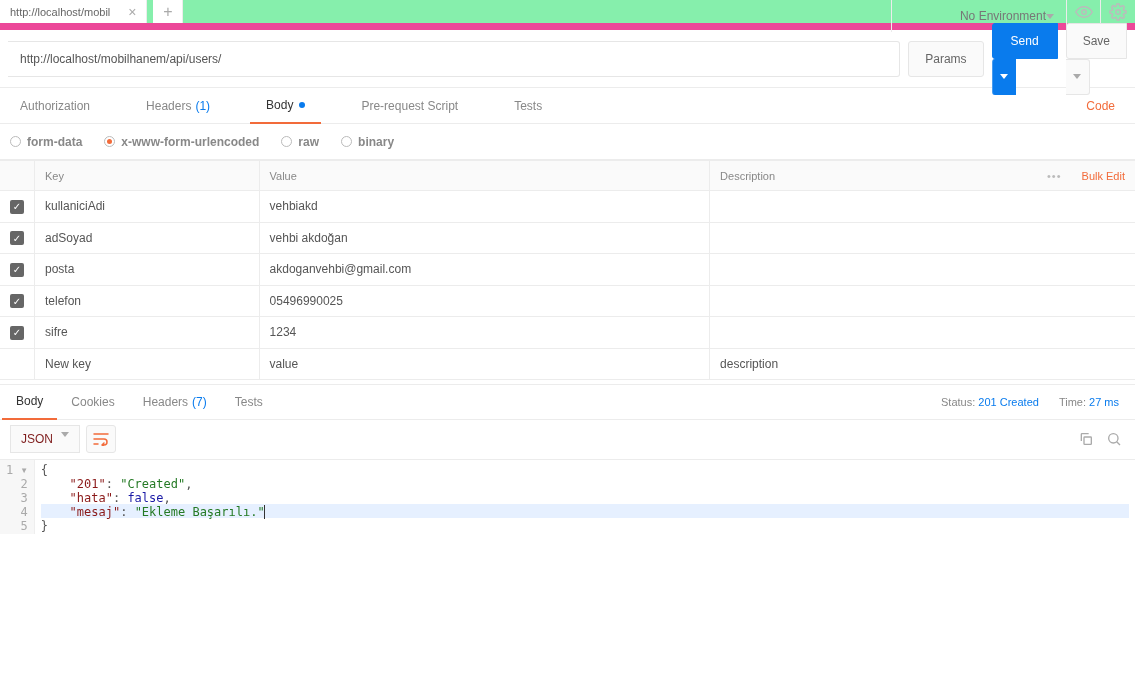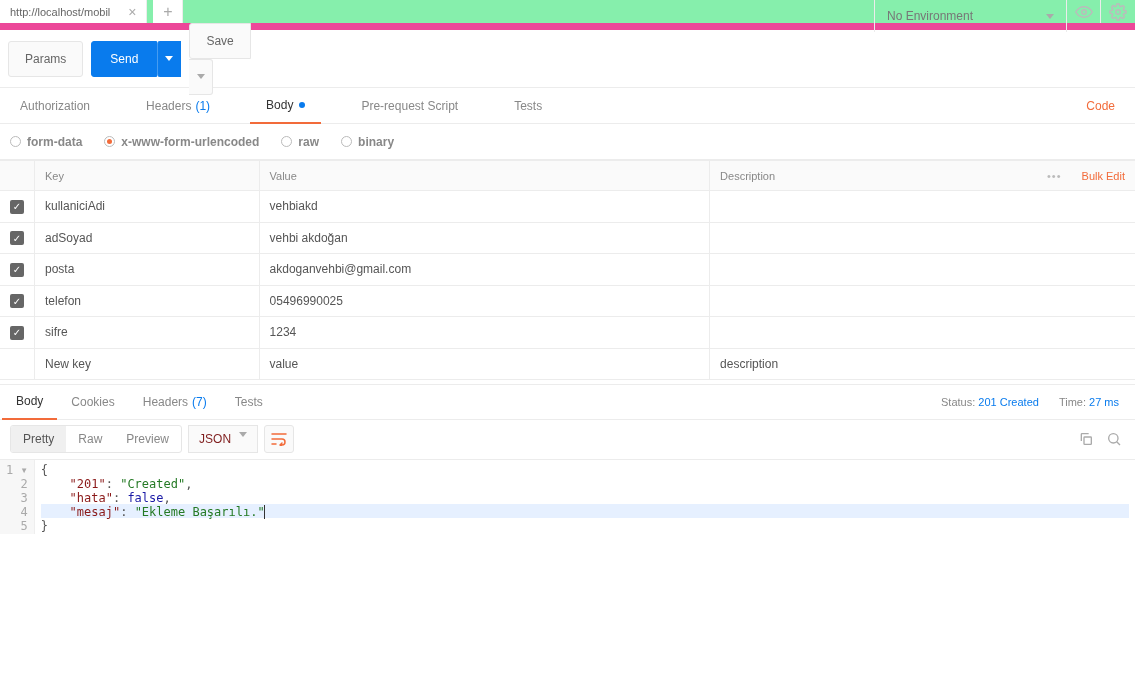--- a/index.html
+++ b/index.html
@@ -3,30 +3,30 @@
 <meta charset="utf-8">
 <style>
 * { box-sizing: border-box; margin: 0; padding: 0; }
 body { font-family: -apple-system, BlinkMacSystemFont, "Segoe UI", Helvetica, Arial, sans-serif; font-size: 12px; color: #555; background: #fff; }
 
 .topbar { display: flex; height: 30px; background: #86efac; border-bottom: 7px solid #ec4899; }
 .tab { display: flex; align-items: center; padding: 0 10px; border-right: 1px solid #ececec; background: #fff; font-size: 11px; color: #666; gap: 18px; }
 .tab .close { font-size: 14px; color: #aaa; cursor: pointer; }
 .tab-plus { width: 30px; display: flex; align-items: center; justify-content: center; color: #aaa; font-size: 16px; border-right: 1px solid #ececec; background: #fff; margin-left: 6px; cursor: pointer; }
 .topbar-spacer { flex: 1; }
-.env-select { display: flex; align-items: center; padding: 16px 12px; width: 193px; justify-content: space-between; color: #777; border-left: 1px solid #ececec; border-right: 1px solid #ececec; }
+.env-select { display: flex; align-items: center; padding: 16px 12px; width: 176px; justify-content: flex-end; color: #777; border-left: 1px solid #ececec; border-right: 1px solid #ececec; }
 .env-icon { width: 34px; display: flex; align-items: center; justify-content: center; color: #aaa; border-right: 1px solid #ececec; }
 
 .request-bar { display: flex; align-items: center; height: 58px; padding: 0 8px; gap: 8px; background: #fff; border-bottom: 1px solid #ececec; }
 .method { display: flex; align-items: center; padding: 0 18px; height: 36px; border: 1px solid #e6e6e6; border-radius: 3px 0 0 3px; background: #fafafa; color: #666; font-weight: 400; gap: 12px; }
 .url-input { flex: 1; height: 36px; border: 1px solid #e6e6e6; border-left: none; border-radius: 0 3px 3px 0; padding: 0 12px; font-size: 12px; color: #555; outline: none; }
 .btn { height: 36px; border: 1px solid #e6e6e6; border-radius: 3px; background: #fafafa; color: #666; padding: 0 16px; display: flex; align-items: center; cursor: pointer; }
 .btn-send { background: #097bed; color: #fff; border-color: #097bed; padding: 0 18px; font-weight: 500;}
 .btn-drop { width: 24px; padding: 0; justify-content: center; border-left: 1px solid rgba(255,255,255,0.25); border-radius: 0 3px 3px 0; }
-.btn-send-grp { display: flex; }
+.btn-send-grp { display: flex; flex-direction: column; }
 .btn-send-grp .btn-send { border-radius: 3px 0 0 3px; }
 .btn-save-grp { display: flex; flex-direction: column; }
 .btn-save-grp .btn:first-child { border-radius: 3px 0 0 3px; }
 .btn-save-grp .btn:last-child { border-radius: 0 3px 3px 0; border-left: none; width: 24px; padding:0; justify-content:center;}
 
 .req-tabs { display: flex; align-items: center; height: 36px; border-bottom: 1px solid #ececec; padding: 0 4px; gap: 24px; }
 .req-tab { padding: 0 16px; height: 36px; display: flex; align-items: center; color: #888; cursor: pointer; gap: 4px; }
 .req-tab.active { color: #333; border-bottom: 2px solid #f26b3a; }
 .badge-blue { color: #097bed; }
 .dot-blue { width: 6px; height: 6px; border-radius: 50%; background: #097bed; display: inline-block; margin-left: 2px; }
@@ -102,20 +102,21 @@
   </div>
   <div class="env-icon" style="border-right:none">
     <svg width="18" height="18" viewBox="0 0 24 24" fill="none" stroke="#bbb" stroke-width="2">
         <circle cx="12" cy="12" r="3"></circle>
         <path d="M19.4 15a1.7 1.7 0 0 0 .34 1.87l.06.06a2 2 0 1 1-2.83 2.83l-.06-.06a1.7 1.7 0 0 0-1.87-.34 1.7 1.7 0 0 0-1 1.56V21a2 2 0 0 1-4 0v-.09a1.7 1.7 0 0 0-1-1.56 1.7 1.7 0 0 0-1.87.34l-.06.06a2 2 0 1 1-2.83-2.83l.06-.06a1.7 1.7 0 0 0 .34-1.87 1.7 1.7 0 0 0-1.56-1H3a2 2 0 0 1 0-4h.09a1.7 1.7 0 0 0 1.56-1 1.7 1.7 0 0 0-.34-1.87l-.06-.06a2 2 0 1 1 2.83-2.83l.06.06a1.7 1.7 0 0 0 1.87.34H9a1.7 1.7 0 0 0 1-1.56V3a2 2 0 0 1 4 0v.09a1.7 1.7 0 0 0 1 1.56 1.7 1.7 0 0 0 1.87-.34l.06-.06a2 2 0 1 1 2.83 2.83l-.06.06a1.7 1.7 0 0 0-.34 1.87V9a1.7 1.7 0 0 0 1.56 1H21a2 2 0 0 1 0 4h-.09a1.7 1.7 0 0 0-1.56 1z"></path>
       </svg>
   </div>
 </div>
 
 <div class="request-bar">
+  <input class="url-input" value="http://localhost/mobilhanem/api/users/" style="">
   <div class="btn">Params</div>
   <div class="btn-send-grp">
     <div class="btn btn-send">Send</div>
     <div class="btn btn-send btn-drop">
         <span class="chev white"></span>
       </div>
   </div>
   <div class="btn-save-grp">
     <div class="btn">Save</div>
     <div class="btn">
@@ -224,25 +225,20 @@
     <span class="badge-blue">(7)</span>
   </div>
   <div class="resp-tab">Tests</div>
   <div class="resp-status">
     <span><span>Status:</span> <span class="val">201 Created</span></span>
     <span><span>Time:</span> <span class="val">27 ms</span></span>
   </div>
 </div>
 
 <div class="resp-toolbar">
-  <div class="seg">
-    <div class="seg-btn active">Pretty</div>
-    <div class="seg-btn">Raw</div>
-    <div class="seg-btn">Preview</div>
-  </div>
   <div class="dropdown-mini">
     <span>JSON</span>
     <span class="chev"></span>
   </div>
   <div class="wrap-btn">
     <svg width="16" height="14" viewBox="0 0 16 14">
         <path d="M1 2h14M1 7h10a3 3 0 0 1 0 6h-2m0 0l2-2m-2 2l2 2M1 12h4" stroke="#f26b3a" stroke-width="1.5" fill="none" stroke-linecap="round"></path>
       </svg>
   </div>
   <div class="resp-toolbar-spacer"></div>

